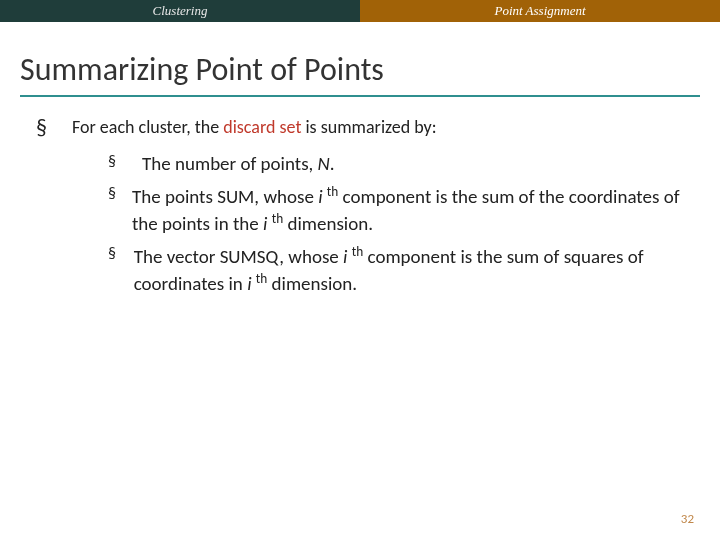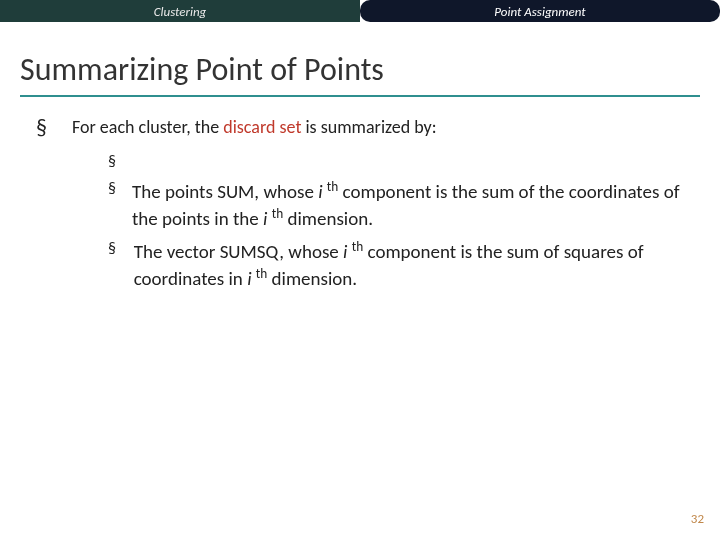--- a/index.html
+++ b/index.html
@@ -1,34 +1,34 @@
 <!DOCTYPE html>
 <html><head>
 <meta charset="utf-8">
 <style>
   * { box-sizing: border-box; margin: 0; padding: 0; }
   html, body { width: 720px; height: 540px; font-family: Calibri, Arial, sans-serif; background: #fff; overflow: hidden; }
   .slide { position: relative; width: 720px; height: 540px; }
-  .top-tabs { display: flex; width: 100%; height: 22px; }
+  .top-tabs { display: flex; width: 100%; height: 22px; font-family: Liberation Serif, serif; }
   .tab { flex: 1; display: flex; align-items: center; justify-content: center; font-size: 13px; font-style: italic; color: #fff; }
   .tab-active   { background: #1f3d3a; color: #e8e8e8; }
-  .tab-inactive { background: #0f172a; color: #fff; border-radius: 10px; }
+  .tab-inactive { background: #a16207; color: #fff; }
   .title { font-size: 32px; color: #333; margin: 28px 0 6px 20px; font-weight: 400; }
   .title-rule { margin: 0 20px 18px 20px; border: none; border-top: 2px solid #2f8f8f; }
   .content { padding: 0 30px; color: #222; }
   .b1 { display: flex; margin: 0 0 10px 6px; }
   .b1 .bullet { width: 36px; font-size: 22px; line-height: 1.2; }
   .b1 .text   { font-size: 18px; line-height: 1.35; }
   .b2 { display: flex; margin: 0 0 6px 78px; }
   .b2 .bullet { width: 34px; font-size: 16px; line-height: 1.3; }
   .b2 .text   { font-size: 19px; line-height: 1.35; }
   .highlight { color: #c0392b; }
   .ital { font-style: italic; }
   sup { font-size: 0.7em; }
-  .page-num { position: absolute; right: 16px; bottom: 14px; font-size: 13px; color: #c0874a; }
+  .page-num { position: absolute; right: 26px; bottom: 14px; font-size: 13px; color: #c0874a; }
 </style>
 </head>
 <body>
 
 <div class="slide">
 
   <div class="top-tabs">
     <div class="tab tab-active">Clustering</div>
     <div class="tab tab-inactive">Point Assignment</div>
   </div>
@@ -40,20 +40,23 @@
 
     <div class="b1">
       <div class="bullet">§</div>
       <div class="text">
         <span>For each cluster, the </span><span class="highlight">discard set</span><span> is summarized by:</span>
       </div>
     </div>
 
     <div class="b2">
       <div class="bullet">§</div>
+      <div class="text">
+        <span>The number of points, </span><span class="ital">N</span><span>.</span>
+      </div>
     </div>
 
     <div class="b2">
       <div class="bullet">§</div>
       <div class="text">
         <span>The points SUM, whose </span><span class="ital">i </span><sup>th</sup><span> component is the sum of the coordinates of the points in the </span><span class="ital">i </span><sup>th</sup><span> dimension.</span>
       </div>
     </div>
 
     <div class="b2">

